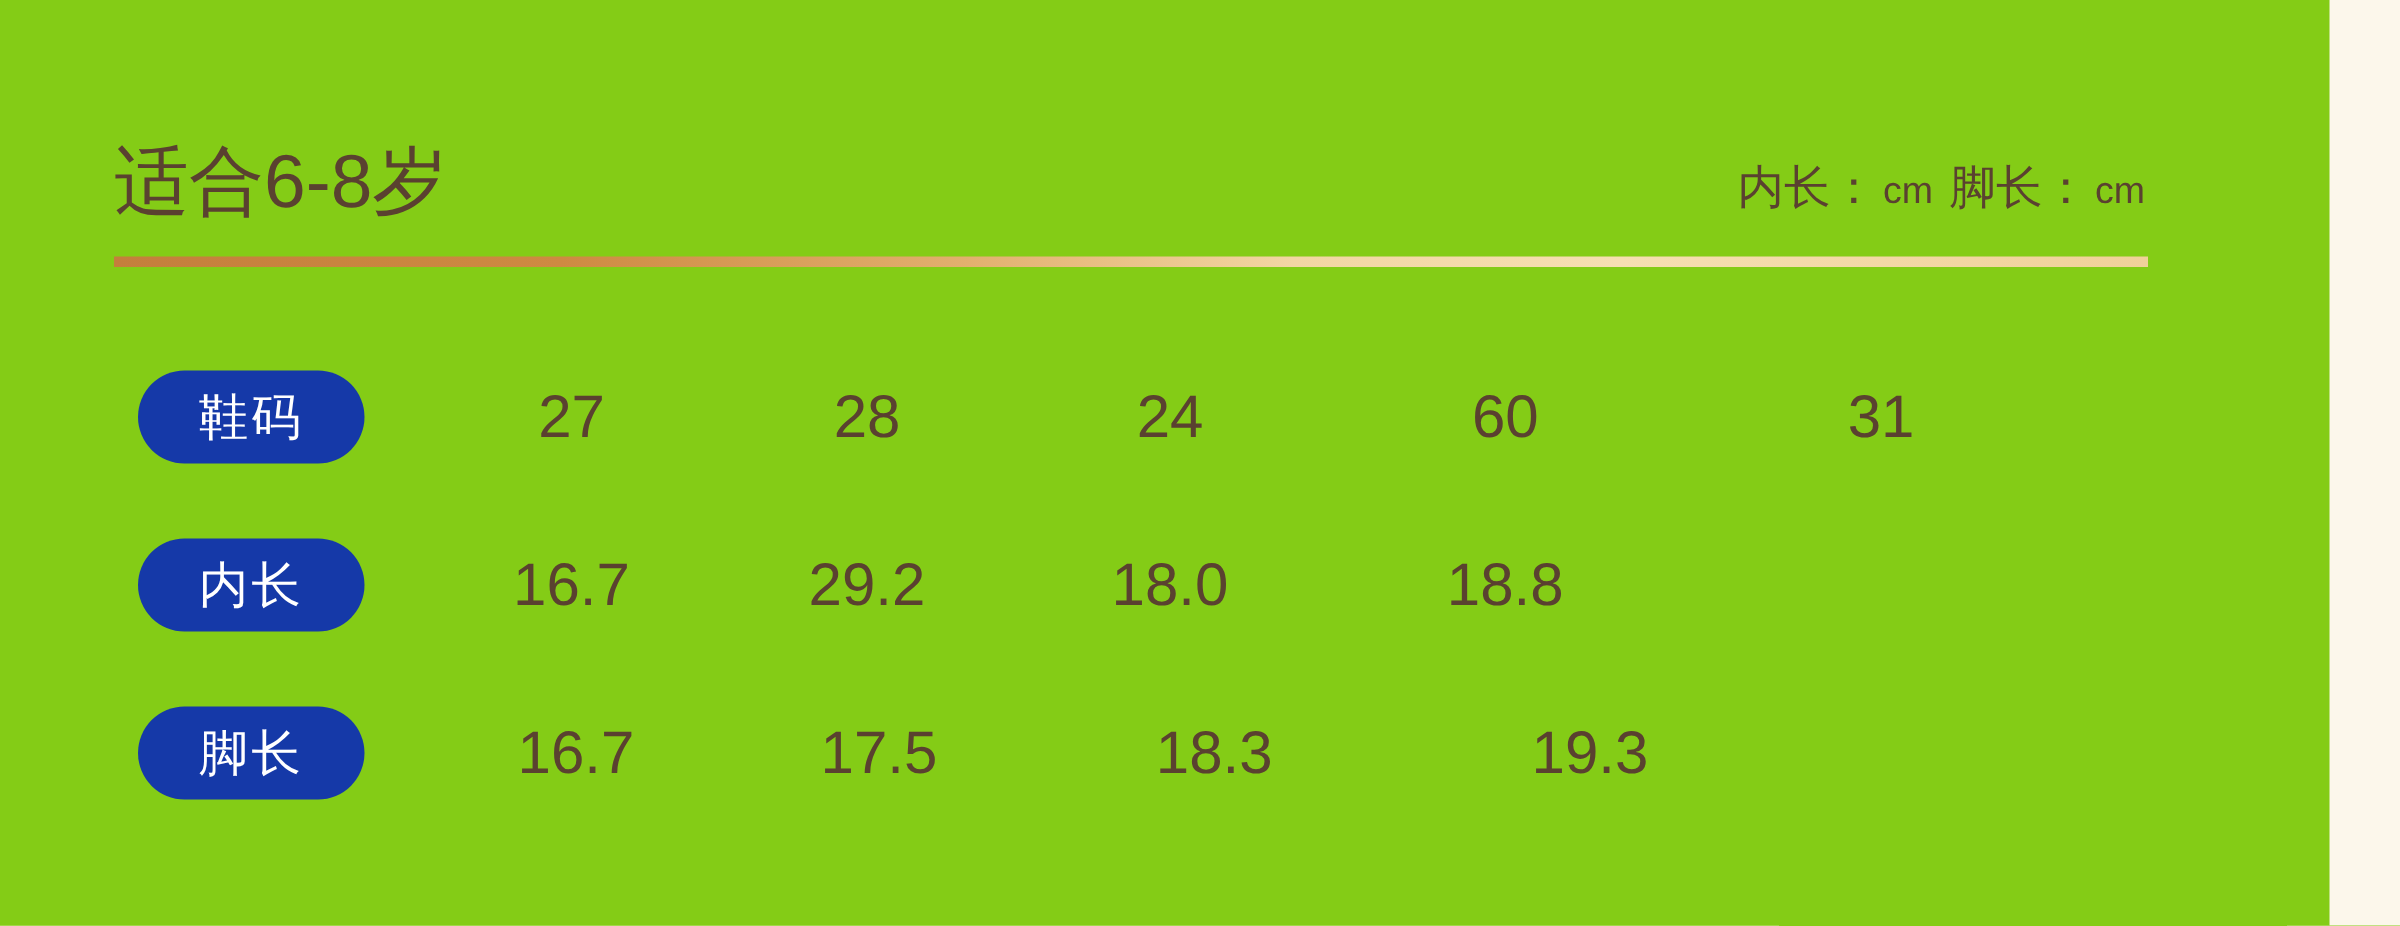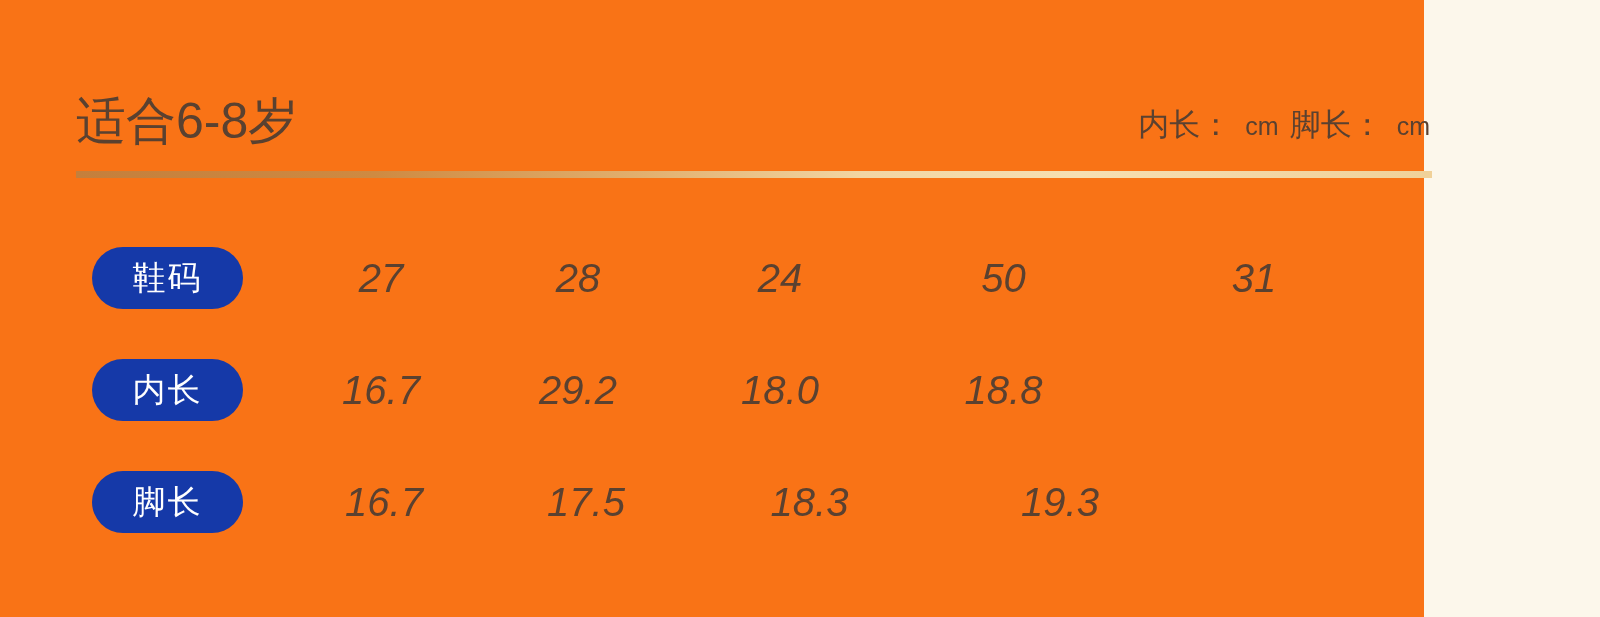--- a/index.html
+++ b/index.html
@@ -9,23 +9,23 @@
   body {
     width: 1600px;
     height: 617px;
     background: #FCF7EB;
     font-family: "Liberation Sans", "DejaVu Sans", sans-serif;
     overflow: hidden;
   }
 
   .size-chart {
     position: relative;
-    width: 1424px;
+    width: 1553px;
     height: 617px;
-    background: #f97316;
+    background: #84cc16;
     box-sizing: border-box;
   }
 
   
   .chart-header {
     position: absolute;
     left: 76px;
     top: 66px;
     width: 1354px;
     height: 80px;
@@ -58,21 +58,21 @@
   }
 
   .unit-label {
     font-size: 31px;
     line-height: 1;
   }
 
   .unit-value {
     font-size: 25px;
     line-height: 1;
-    margin-left: 14px;
+    margin-left: 4px;
   }
 
   
   .chart-divider {
     position: absolute;
     left: 76px;
     top: 171px;
     width: 1356px;
     height: 7px;
     background: linear-gradient(to right, #C47F3C 0%, #CE8A42 22%, #E2B06F 42%, #F2D6A3 58%, #F6DFB2 74%, #F0D199 100%);
@@ -115,21 +115,20 @@
     padding-left: 41px;
     box-sizing: border-box;
   }
 
   .cell {
     flex: 0 0 auto;
     text-align: center;
     color: #5A4130;
     font-size: 40px;
     line-height: 1;
-    font-style: italic;
   }
 
   .cell-0 { width: 194px; }
   .cell-1 { width: 200px; }
   .cell-2 { width: 204px; }
   .cell-3 { width: 243px; }
   .cell-4 { width: 258px; }
 </style>
 </head>
 <body>
@@ -154,21 +153,21 @@
   <div class="chart-divider"></div>
 
   <div class="chart-table">
 
     <div class="chart-row">
       <div class="row-pill">鞋码</div>
       <div class="row-cells">
         <div class="cell cell-0">27</div>
         <div class="cell cell-1">28</div>
         <div class="cell cell-2">24</div>
-        <div class="cell cell-3">50</div>
+        <div class="cell cell-3">60</div>
         <div class="cell cell-4">31</div>
       </div>
     </div>
 
     <div class="chart-row">
       <div class="row-pill">内长</div>
       <div class="row-cells">
         <div class="cell cell-0">16.7</div>
         <div class="cell cell-1">29.2</div>
         <div class="cell cell-2">18.0</div>

